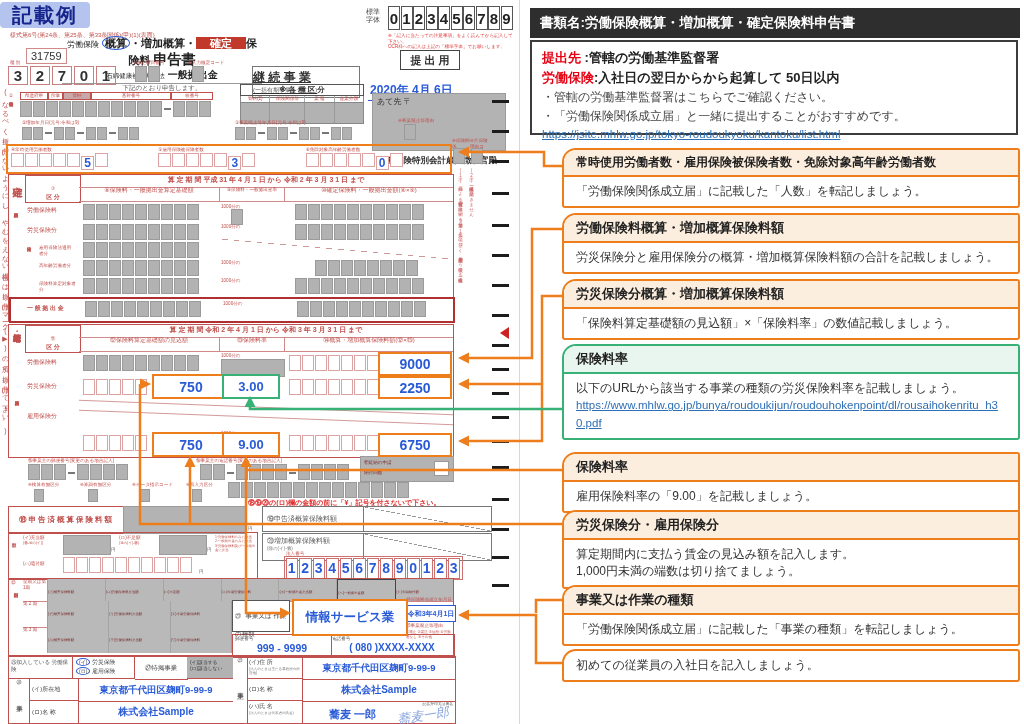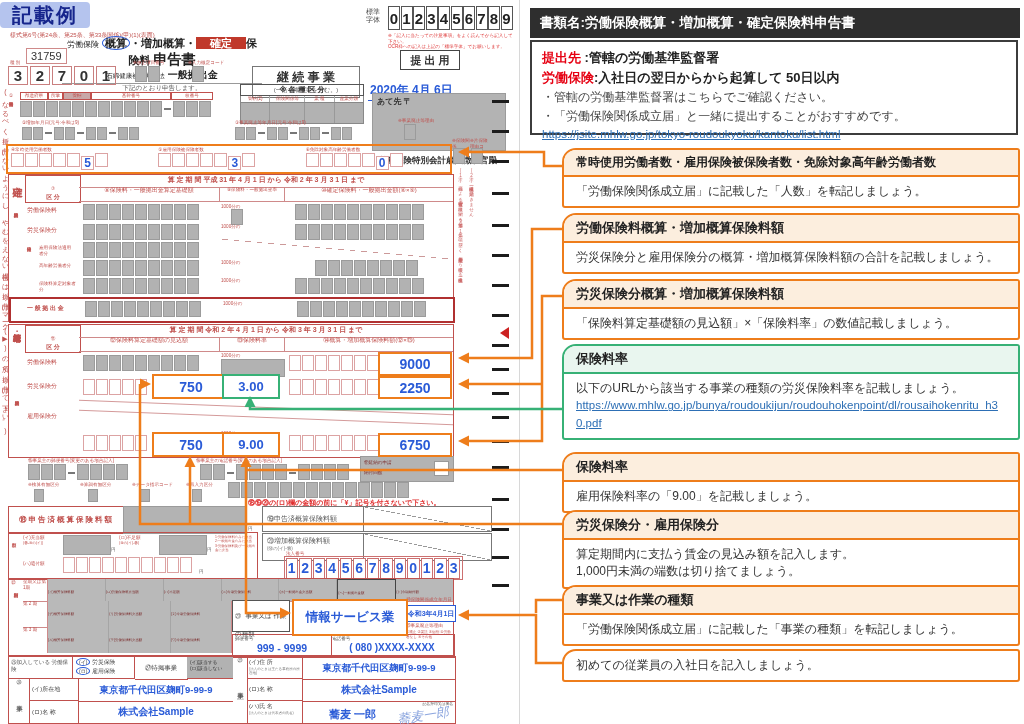--- a/index.html
+++ b/index.html
@@ -75,21 +75,21 @@
       <span style="font-size:8px;font-weight:normal;">労働保険</span>
       <span class="circ-b">概算</span><span>・増加概算・</span><span class="hl-red">確定</span><span>保険料</span>
       <span style="font-size:14px;">申告書</span>
     </div>
     <div style="font-size:10px;font-weight:bold;color:#222;">
       <span style="font-size:6.5px;font-weight:normal;">石綿健康被害救済法</span>
       <span>一般拠出金</span>
     </div>
     <div style="font-size:6.5px;color:#555;border-top:1px solid #999;margin-top:1px;">下記のとおり申告します。</div>
   </div>
-  <div class="ab" style="left:252px;top:66px;width:106px;height:30px;border:1px solid #777;text-align:center;">
+  <div class="ab" style="left:252px;top:66px;width:106px;height:30px;border:1px solid #777;text-decoration:underline;">
     <div style="font-size:12px;font-weight:bold;color:#333;margin-top:2px;">継 続 事 業</div>
     <div style="font-size:6px;color:#555;">(一括有期事業を含む。)</div>
   </div>
 
   <div class="ab dk" style="left:366px;top:8px;font-size:7px;line-height:1.1;width:14px;">標準字体</div>
   <div class="ab cbx" id="stddig" style="left:388px;top:6px;">
       <span class="cbox">0</span>
       <span class="cbox">1</span>
       <span class="cbox">2</span>
       <span class="cbox">3</span>
@@ -130,21 +130,21 @@
     </div>
     <div style="display:flex;height:20px;border:1px solid #888;border-top:none;">
       <div style="flex:1;background:#b2b2b2;border-right:1px solid #999;"></div>
       <div style="flex:1.2;background:#b2b2b2;border-right:1px solid #999;"></div>
       <div style="flex:1;background:#b2b2b2;border-right:1px solid #999;"></div>
       <div style="flex:1;background:#b2b2b2;"></div>
     </div>
   </div>
 
   <div class="ab gpan" style="left:372px;top:93px;width:132px;height:56px;">
-    <div style="font-size:8px;font-weight:bold;color:#333;padding:2px 4px;">あて先 〒</div>
+    <div style="font-size:8px;font-weight:normal;color:#333;padding:2px 4px;">あて先 〒</div>
   </div>
   <div class="ab" style="left:378px;top:155px;font-size:8.5px;font-weight:bold;color:#333;">労働保険特別会計歳入徴収官殿</div>
 
   <div class="ab mc vt" style="left:8px;top:93px;height:26px;">①労働保険番号</div>
   <div class="ab" style="left:20px;top:92px;width:210px;">
     <div style="display:flex;">
       <div class="mc bdd" style="width:26px;text-align:center;">都道府県</div>
       <div class="mc bdd" style="width:13px;text-align:center;">所掌</div>
       <div class="mc bdd" style="width:26px;text-align:center;background:#c8a8a8;">管轄</div>
       <div class="mc bdd" style="width:78px;text-align:center;">基幹番号</div>

